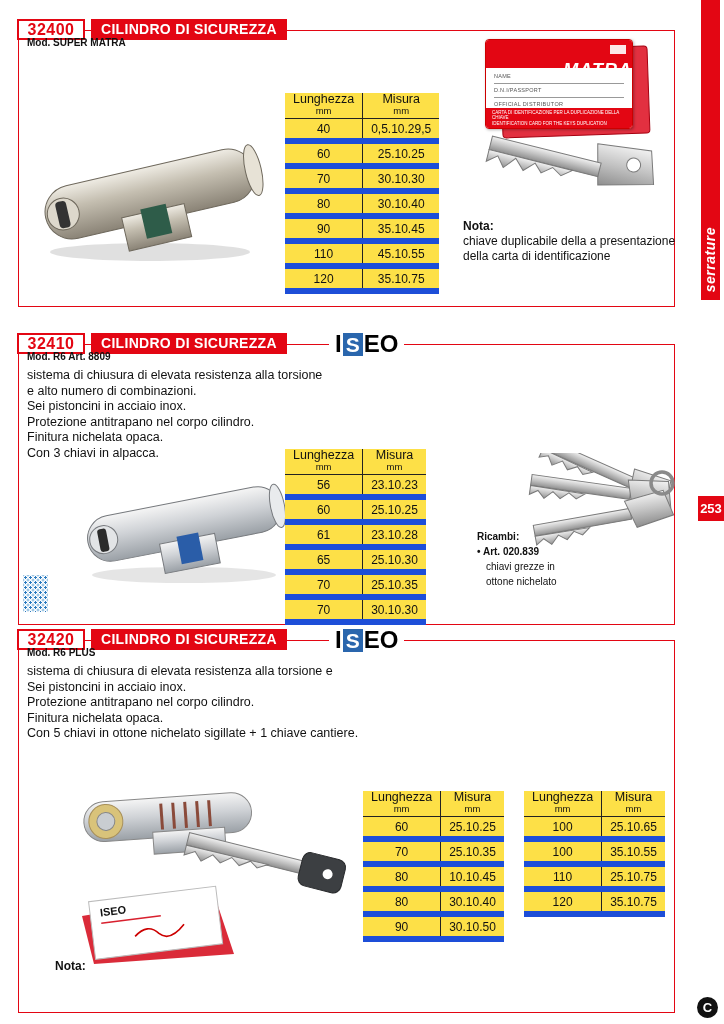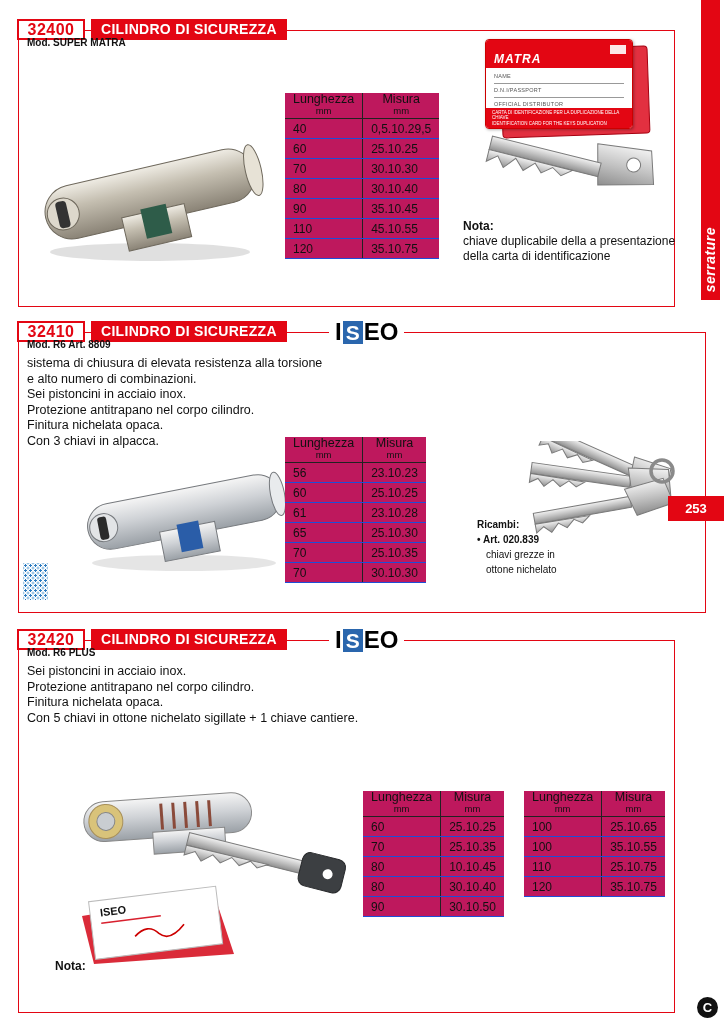--- a/index.html
+++ b/index.html
@@ -1,72 +1,72 @@
 <!DOCTYPE html>
 <html><head>
 <meta charset="utf-8">
 <style>
   html,body{margin:0;padding:0;background:#ffffff;}
   .page{position:relative;width:724px;height:1024px;background:#fff;font-family:"Liberation Sans",sans-serif;color:#111;overflow:hidden;}
 
   
   .box{position:absolute;left:18px;width:655px;border:1.5px solid #e30613;background:#fff;}
   .s1{top:30px;height:275px;}
-  .s2{top:332px;height:279px;padding-left:31px;}
+  .s2{top:344px;height:279px;}
   .s3{top:640px;height:371px;text-decoration:underline;}
 
   .code-box{position:absolute;top:-12px;left:-2px;height:17px;min-width:48px;background:#fff;border:2px solid #e30613;
     color:#e30613;font-weight:bold;font-size:16px;line-height:17px;text-align:center;padding:0 8px;letter-spacing:.5px;}
   .cat-bar{position:absolute;top:-12px;left:72px;height:21px;background:#e30613;color:#fff;font-weight:bold;
     font-size:14px;line-height:21px;padding:0 10px;letter-spacing:.3px;white-space:nowrap;}
 
   .iseo{position:absolute;top:-16px;left:310px;background:#fff;padding:0 6px;display:flex;align-items:center;height:30px;}
   .iseo span{font-weight:bold;font-size:24px;line-height:24px;color:#000;}
   .iseo .i2{background:#2a66ad;color:#fff;padding:1px 3px;margin:0 1px;font-size:21px;line-height:21px;}
 
   .model{position:absolute;left:8px;top:6px;font-weight:bold;font-size:10px;}
   .desc{position:absolute;left:8px;top:23px;font-size:12.5px;line-height:15.5px;}
 
-  .spec{position:absolute;border-collapse:collapse;background:#be185d;}
+  .spec{position:absolute;border-collapse:collapse;text-align:center;background:#fde047;}
   .spec th{font-weight:normal;padding:0 8px 2px;border-bottom:1px solid #222;vertical-align:bottom;}
   .spec .th1{font-size:12.5px;line-height:13px;}
   .spec .th2{font-size:9.5px;line-height:10px;}
-  .spec td{font-size:12px;padding:2.5px 8px;border-bottom:1px solid #1d4ed8;min-width:40px;}
+  .spec td{font-size:12px;padding:2.5px 8px;border-bottom:6px solid #1d4ed8;min-width:40px;}
   .spec th:first-child,.spec td:first-child{border-right:1px solid #222;}
 
   .nota{position:absolute;font-size:12px;line-height:15px;}
   .nota-label{font-weight:bold;}
   .ricambi{position:absolute;font-size:10px;line-height:15px;}
   .ric-art{font-weight:bold;}
   .ric-ind{padding-left:9px;}
 
   .swatch{position:absolute;left:4px;top:230px;width:25px;height:37px;
     background-image:radial-gradient(#2a7abf 1px,transparent 1.3px),radial-gradient(#7fb4dc 1px,transparent 1.3px);
     background-size:5px 5px;background-position:0 0,2.5px 2.5px;}
 
   
   .matra{position:absolute;left:466px;top:8px;width:168px;height:98px;}
   .m-back{position:absolute;left:16px;top:9px;width:146px;height:86px;background:#e23040;border:1px solid #a50010;
     border-radius:4px;transform:rotate(-2deg);}
   .m-card{position:absolute;left:0;top:0;width:146px;height:88px;background:#fff;border:1px solid #c00;border-radius:4px;
     overflow:hidden;box-shadow:1px 1px 3px rgba(0,0,0,.3);}
   .m-top{height:28px;background:#e30613;position:relative;}
-  .m-brand{color:#fff;font-weight:bold;font-style:italic;font-size:12px;letter-spacing:1px;display:block;padding:12px 0 0 8px;}
+  .m-brand{color:#fff;font-weight:bold;font-style:italic;font-size:18px;letter-spacing:1px;display:block;padding:20px 0 0 8px;text-align:right;}
   .m-chip{position:absolute;right:6px;top:5px;width:16px;height:9px;background:#fff;opacity:.9;}
   .m-mid{padding:2px 8px 0;}
   .m-fld{font-size:5.5px;color:#555;margin-top:3px;border-bottom:.5px solid #999;padding-bottom:4px;letter-spacing:.3px;}
   .m-foot{position:absolute;bottom:0;left:0;right:0;background:#e30613;color:#fff;font-size:4.5px;line-height:5.5px;padding:2px 6px;}
 
   .ph{position:absolute;}
 
   
   .side-tab{position:absolute;top:0;right:4px;width:19px;height:300px;background:#e30613;}
   .side-tab span{position:absolute;bottom:8px;left:1px;writing-mode:vertical-rl;transform:rotate(180deg);
     color:#fff;font-weight:bold;font-style:italic;font-size:14px;letter-spacing:.5px;}
-  .page-num{position:absolute;right:0;top:496px;width:56px;height:25px;background:#e30613;color:#fff;font-weight:bold;
+  .page-num{position:absolute;right:0;top:496px;width:26px;height:25px;background:#e30613;color:#fff;font-weight:bold;
     font-size:13px;display:flex;align-items:center;justify-content:center;}
   .corner-logo{position:absolute;right:6px;bottom:6px;width:21px;height:21px;border-radius:50%;background:#111;
     color:#fff;font-weight:bold;font-size:13px;display:flex;align-items:center;justify-content:center;}
 </style>
 </head>
 <body>
 
 <div class="page">
 
   <svg width="0" height="0" style="position:absolute">
@@ -289,20 +289,21 @@
     <div class="code-box">32420</div>
     <div class="cat-bar">CILINDRO DI SICUREZZA</div>
     <div class="iseo">
       <span class="i1">I</span>
         <span class="i2">S</span>
         <span class="i3">EO</span>
     </div>
 
     <div class="model">Mod. R6 PLUS</div>
     <div class="desc">
+      <div>sistema di chiusura di elevata resistenza alla torsione e</div>
       <div>Sei pistoncini in acciaio inox.</div>
       <div>Protezione antitrapano nel corpo cilindro.</div>
       <div>Finitura nichelata opaca.</div>
       <div>Con 5 chiavi in ottone nichelato sigillate + 1 chiave cantiere.</div>
     </div>
 
     <svg class="ph" style="left:45px;top:125px" width="310" height="200" viewBox="0 0 310 200">
       <polygon points="18,150 150,128 170,188 30,198" fill="#d8202e" opacity=".95"></polygon>
       <g transform="rotate(-7 90 160)">
         <rect x="28" y="128" width="128" height="58" fill="#fff" stroke="#bbb"></rect>

